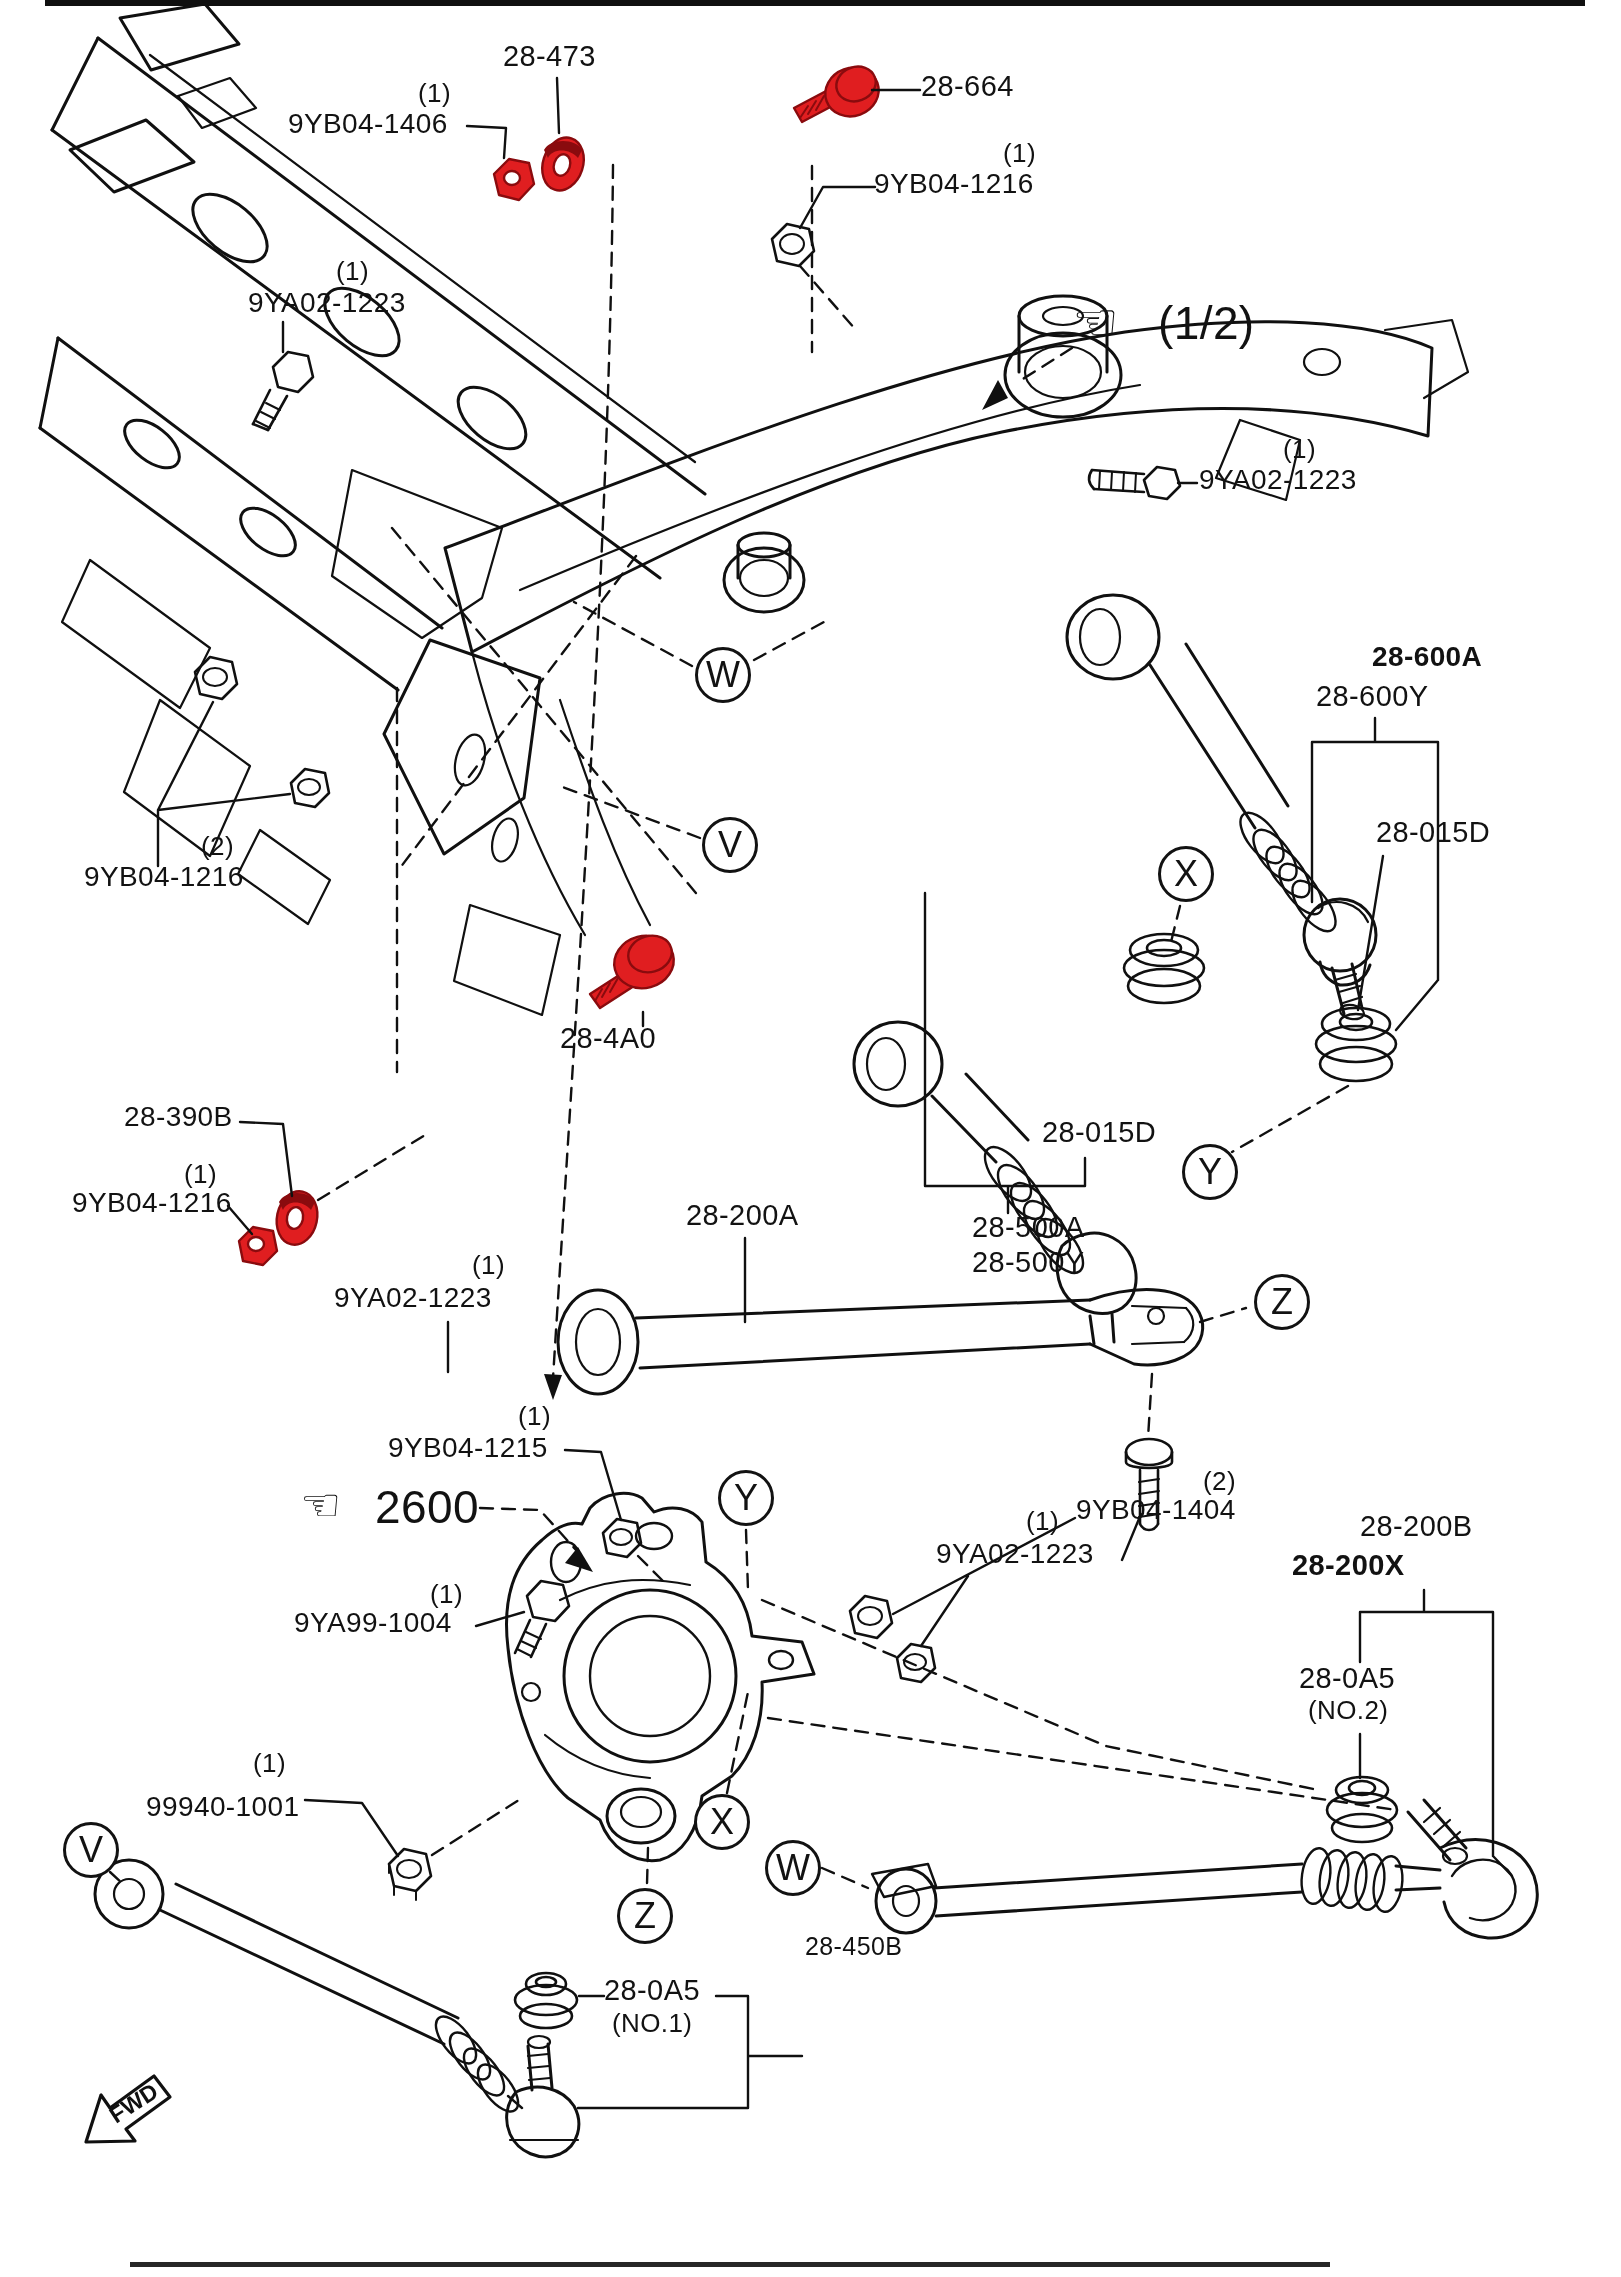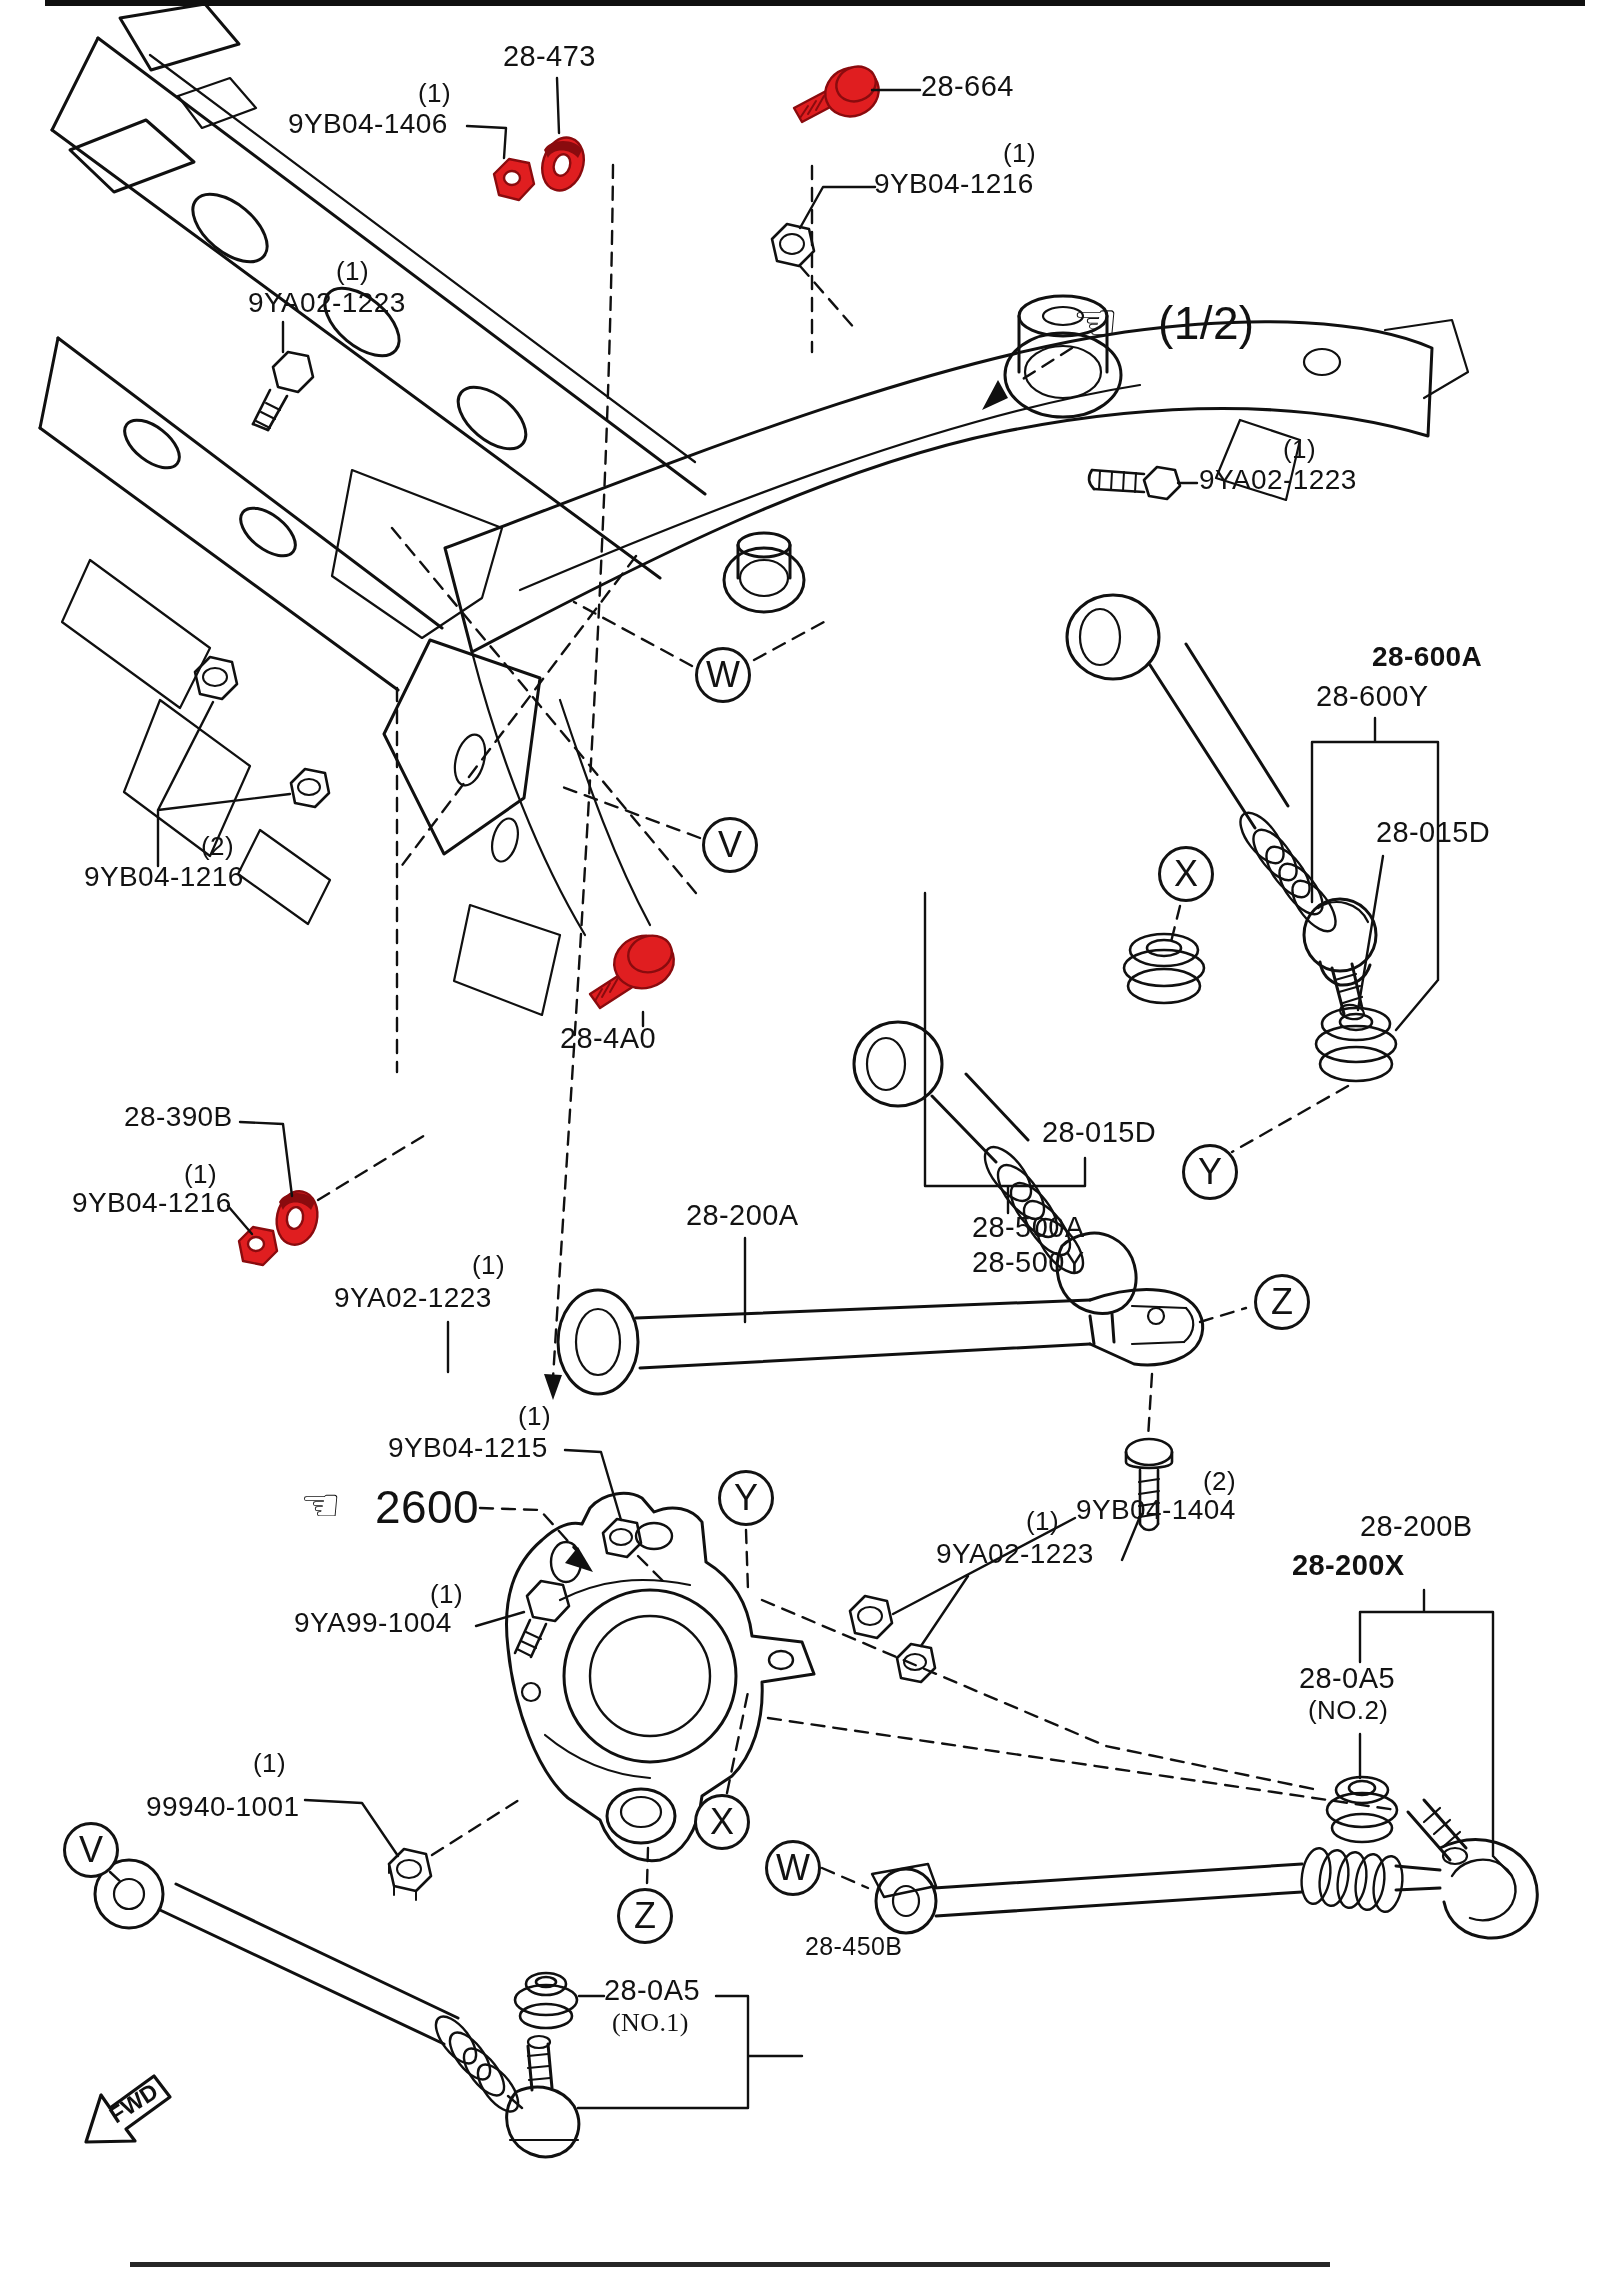--- a/index.html
+++ b/index.html
@@ -361,21 +361,21 @@
       <div class="lbl" style="left: 294px; top: 1609px; font-size: 28px;">9YA99-1004</div>
       <div class="lbl" style="left: 1203px; top: 1468px; font-size: 26px;">(2)</div>
       <div class="lbl" style="left: 1076px; top: 1496px; font-size: 28px;">9YB04-1404</div>
       <div class="lbl" style="left: 1360px; top: 1512px; font-size: 29px;">28-200B</div>
       <div class="lbl" style="left: 1292px; top: 1551px; font-size: 29px; font-weight: bold;">28-200X</div>
       <div class="lbl" style="left: 1299px; top: 1664px; font-size: 29px;">28-0A5</div>
       <div class="lbl" style="left: 1308px; top: 1697px; font-size: 26px;">(NO.2)</div>
       <div class="lbl" style="left: 253px; top: 1750px; font-size: 26px;">(1)</div>
       <div class="lbl" style="left: 146px; top: 1781px; font-size: 28px; margin-top: 12px;">99940-1001</div>
       <div class="lbl" style="left: 604px; top: 1976px; font-size: 29px;">28-0A5</div>
-      <div class="lbl" style="left: 612px; top: 2010px; font-size: 26px; font-family: Liberation Serif, serif;">(NO.1)</div>
+      <div class="lbl" style="left: 612px; top: 2010px; font-size: 26px;">(NO.1)</div>
       <div class="lbl" style="left: 805px; top: 1934px; font-size: 25px;">28-450B</div>
       <div class="circ" style="left: 695px; top: 647px;">W</div>
       <div class="circ" style="left: 702px; top: 817px;">V</div>
       <div class="circ" style="left: 1158px; top: 846px;">X</div>
       <div class="circ" style="left: 1182px; top: 1144px;">Y</div>
       <div class="circ" style="left: 1254px; top: 1274px;">Z</div>
       <div class="circ" style="left: 718px; top: 1470px;">Y</div>
       <div class="circ" style="left: 694px; top: 1794px;">X</div>
       <div class="circ" style="left: 765px; top: 1840px;">W</div>
       <div class="circ" style="left: 617px; top: 1888px;">Z</div>

